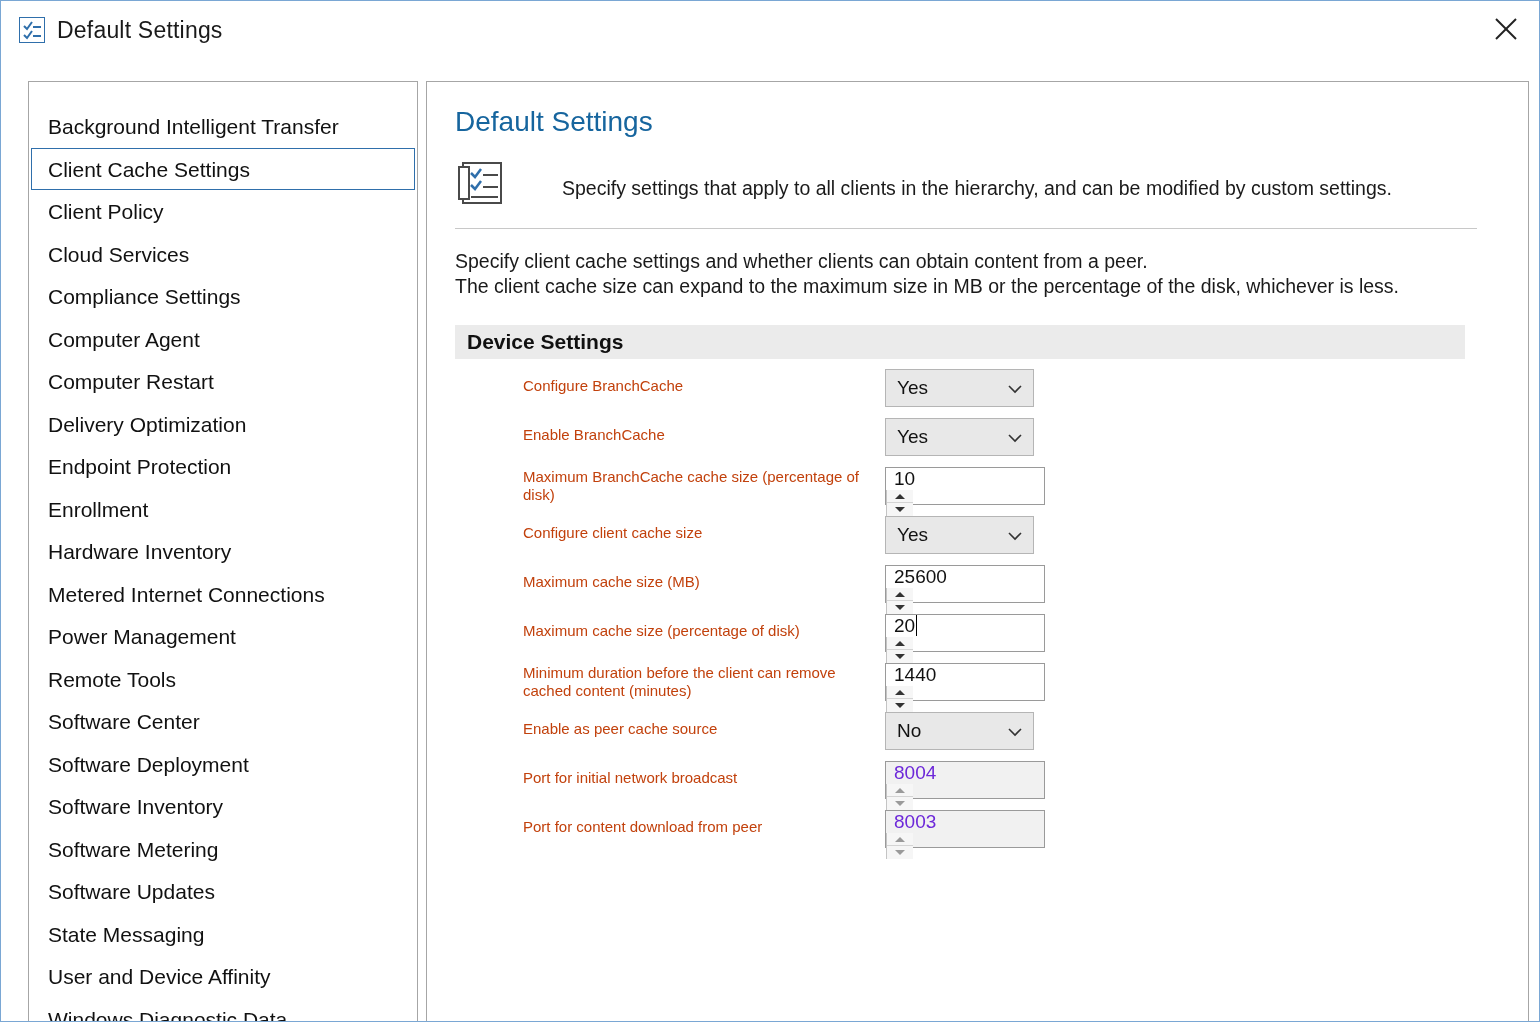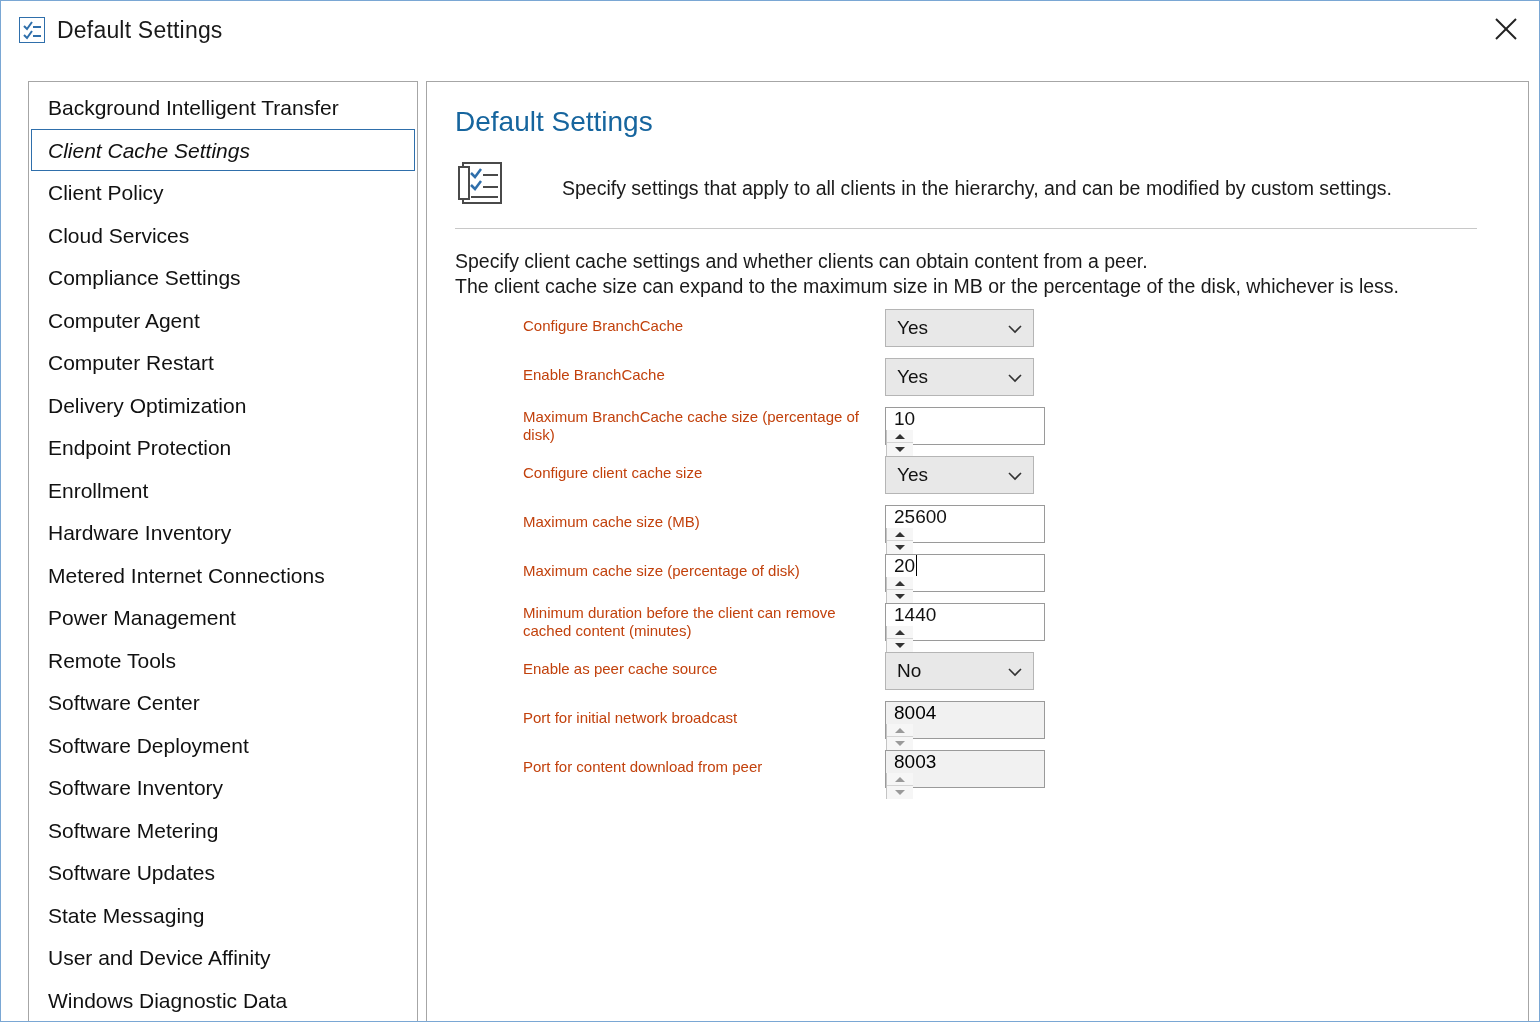--- a/index.html
+++ b/index.html
@@ -73,37 +73,36 @@
     position: absolute;
     left: 27px;
     top: 22px;
     width: 390px;
     bottom: 0;
     border: 1px solid #a6a6a6;
     border-bottom: none;
     box-sizing: border-box;
     background: #ffffff;
     overflow: hidden;
-    padding-top: 4px;
+    padding-top: 23px;
   }
   .side-item {
     height: 42.5px;
     line-height: 42.5px;
     font-size: 21px;
     padding-left: 16px;
     color: #111111;
     white-space: nowrap;
     box-sizing: border-box;
     border: 1px solid transparent;
     margin: 0 2px;
     cursor: default;
   }
   .side-item.selected {
     border: 1px solid #2f6fab;
-    font-style: italic;
   }
 
   .pane {
     position: absolute;
     left: 425px;
     top: 22px;
     right: 10px;
     bottom: 0;
     border-left: 1px solid #a6a6a6;
     border-top: 1px solid #a6a6a6;
@@ -223,21 +222,21 @@
   }
   .spin.disabled { background: #f1f1f1; }
   .spin .val {
     flex: 1 1 auto;
     display: flex;
     align-items: center;
     padding-left: 8px;
     font-size: 19px;
     color: #111111;
   }
-  .spin.disabled .val { color: #000000; }
+  .spin.disabled .val { color: #6d28d9; }
   .spin .val .caret {
     display: inline-block;
     width: 1px;
     height: 21px;
     background: #000;
     margin-left: 1px;
   }
   .spin .btns {
     width: 26px;
     flex: 0 0 26px;
@@ -338,20 +337,21 @@
         <div class="header-desc">Specify settings that apply to all clients in the hierarchy, and can be modified by custom settings.</div>
       </div>
 
       <div class="divider"></div>
 
       <div class="pane-desc">
         <div>Specify client cache settings and whether clients can obtain content from a peer.</div>
         <div>The client cache size can expand to the maximum size in MB or the percentage of the disk, whichever is less.</div>
       </div>
 
+      <div class="group-header">Device Settings</div>
 
       <div class="settings">
 
       <div class="setting-row">
             <div class="setting-label">Configure BranchCache</div>
             <div class="control">
               <div class="dd">
                 <span>Yes</span>
                 <span class="chev"><svg width="16" height="10" viewBox="0 0 16 10">
                     <path d="M2 2 L8 8 L14 2" stroke="#333" stroke-width="1.6" fill="none"></path>

